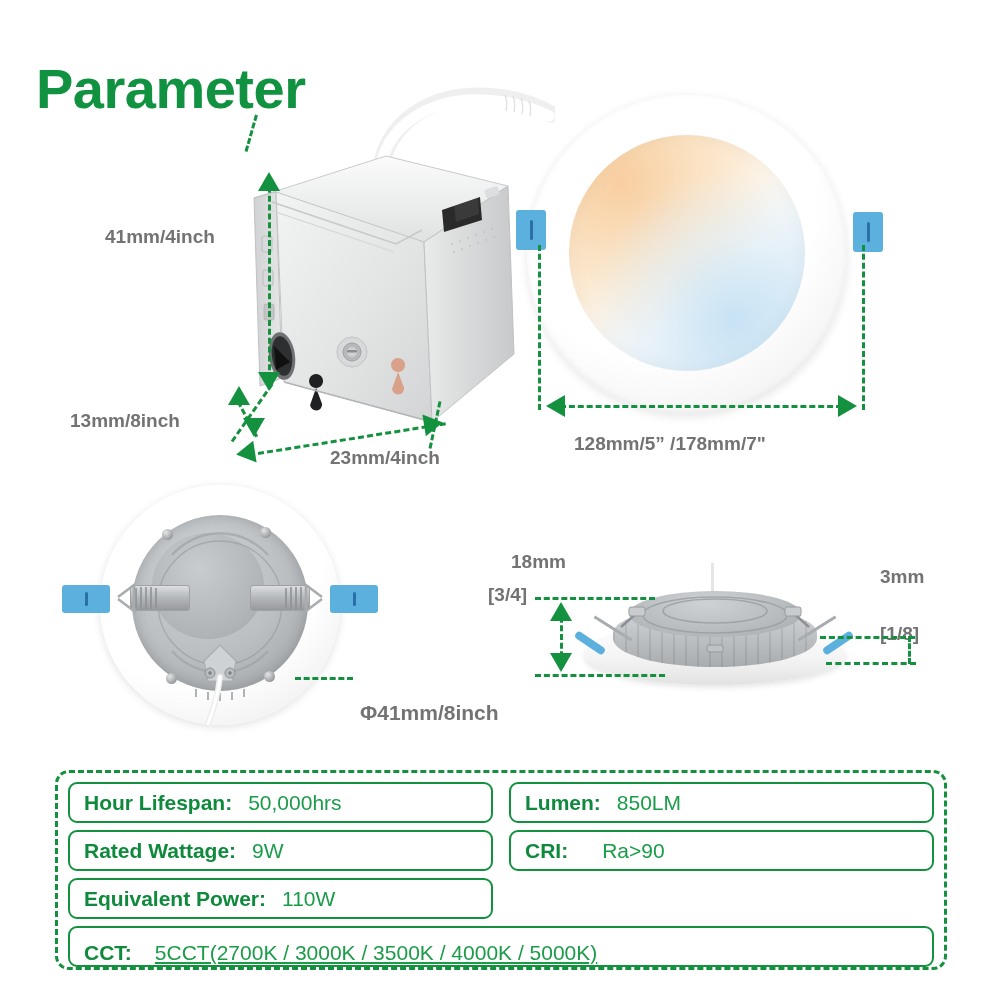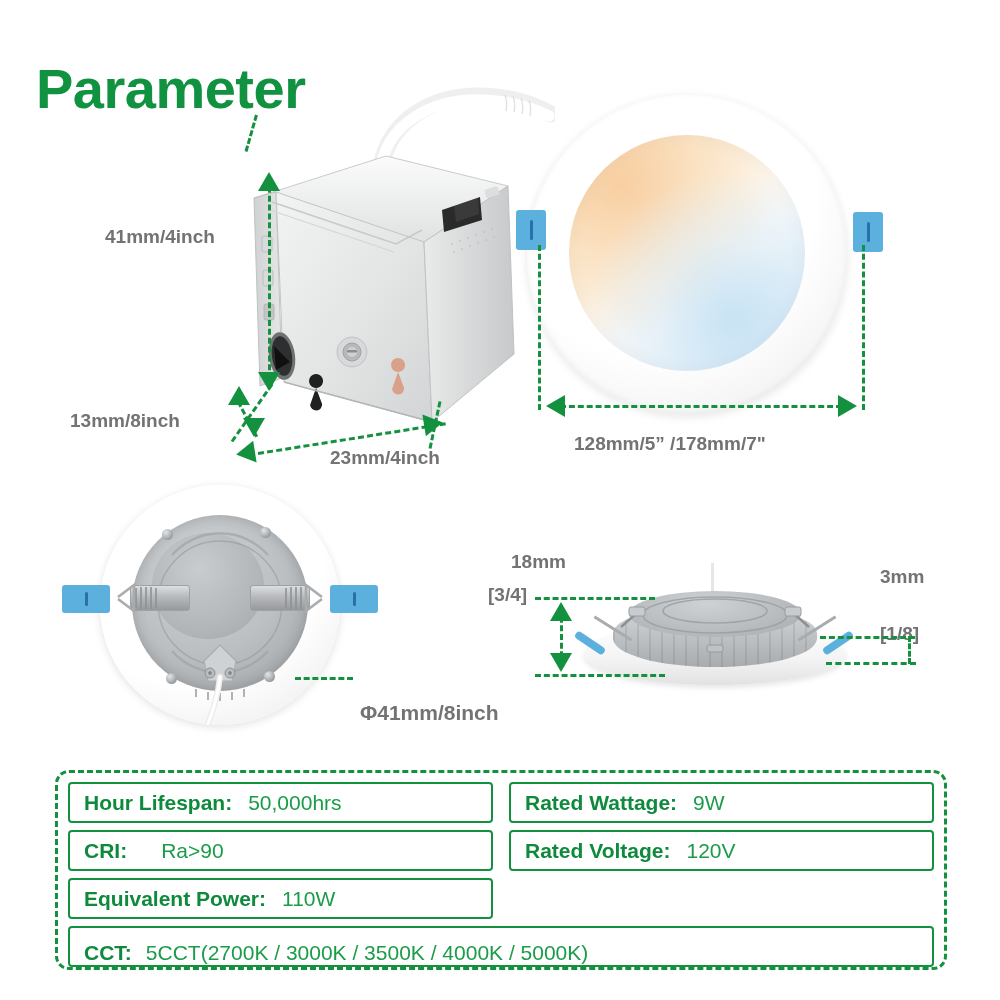--- a/index.html
+++ b/index.html
@@ -187,42 +187,42 @@
     padding: 9px 10px;
   }
   .spec-grid {
     display: grid;
     grid-template-columns: 1fr 1fr;
     column-gap: 16px;
     row-gap: 7px;
   }
   .spec-cell {
     border: 2.5px solid #14913f;
-    border-radius: 4px;
+    border-radius: 9px;
     height: 41px;
     display: flex;
     align-items: center;
     padding: 0 14px;
     background: #ffffff;
   }
   .spec-cell.full { grid-column: 1 / span 2; align-items: flex-end; }
   .spec-key {
     color: #0f8a3c;
     font-weight: 700;
     font-size: 21px;
     white-space: nowrap;
   }
   .spec-val {
     color: #1a9c48;
     font-weight: 400;
     font-size: 21px;
     margin-left: 16px;
     white-space: nowrap;
   }
-  .spec-cell.full .spec-val { margin-left: 14px; }
+  .spec-cell.full .spec-val { margin-left: 23px; text-decoration: underline; }
 </style>
 </head>
 <body>
 
 <div id="page">
 
   <div class="page-title">Parameter</div>
 
   <svg class="conduit" width="200" height="110">
     <path d="M25,98 C28,40 80,14 128,16 C160,17 180,25 196,34" stroke="#ffffff" stroke-width="17" fill="none" stroke-linecap="round"></path>
@@ -434,35 +434,35 @@
   <div class="dash-v" style="left:908px; top:636px; height:28px;"></div>
 
   <div class="spec-table">
     <div class="spec-grid">
 
       <div class="spec-cell">
         <span class="spec-key">Hour Lifespan:</span>
         <span class="spec-val">50,000hrs</span>
       </div>
 
+      <div class="spec-cell">
+        <span class="spec-key">Lumen:</span>
+        <span class="spec-val">850LM</span>
+      </div>
 
       <div class="spec-cell">
         <span class="spec-key">Rated Wattage:</span>
         <span class="spec-val">9W</span>
       </div>
 
       <div class="spec-cell">
         <span class="spec-key">CRI:</span>
         <span class="spec-val" style="margin-left:34px;">Ra&gt;90</span>
       </div>
 
-      <div class="spec-cell">
-        <span class="spec-key">Rated Voltage:</span>
-        <span class="spec-val">120V</span>
-      </div>
 
       <div class="spec-cell">
         <span class="spec-key">Equivalent Power:</span>
         <span class="spec-val">110W</span>
       </div>
 
       <div class="spec-cell full">
         <span class="spec-key">CCT:</span>
         <span class="spec-val">5CCT(2700K / 3000K / 3500K / 4000K / 5000K)</span>
       </div>

